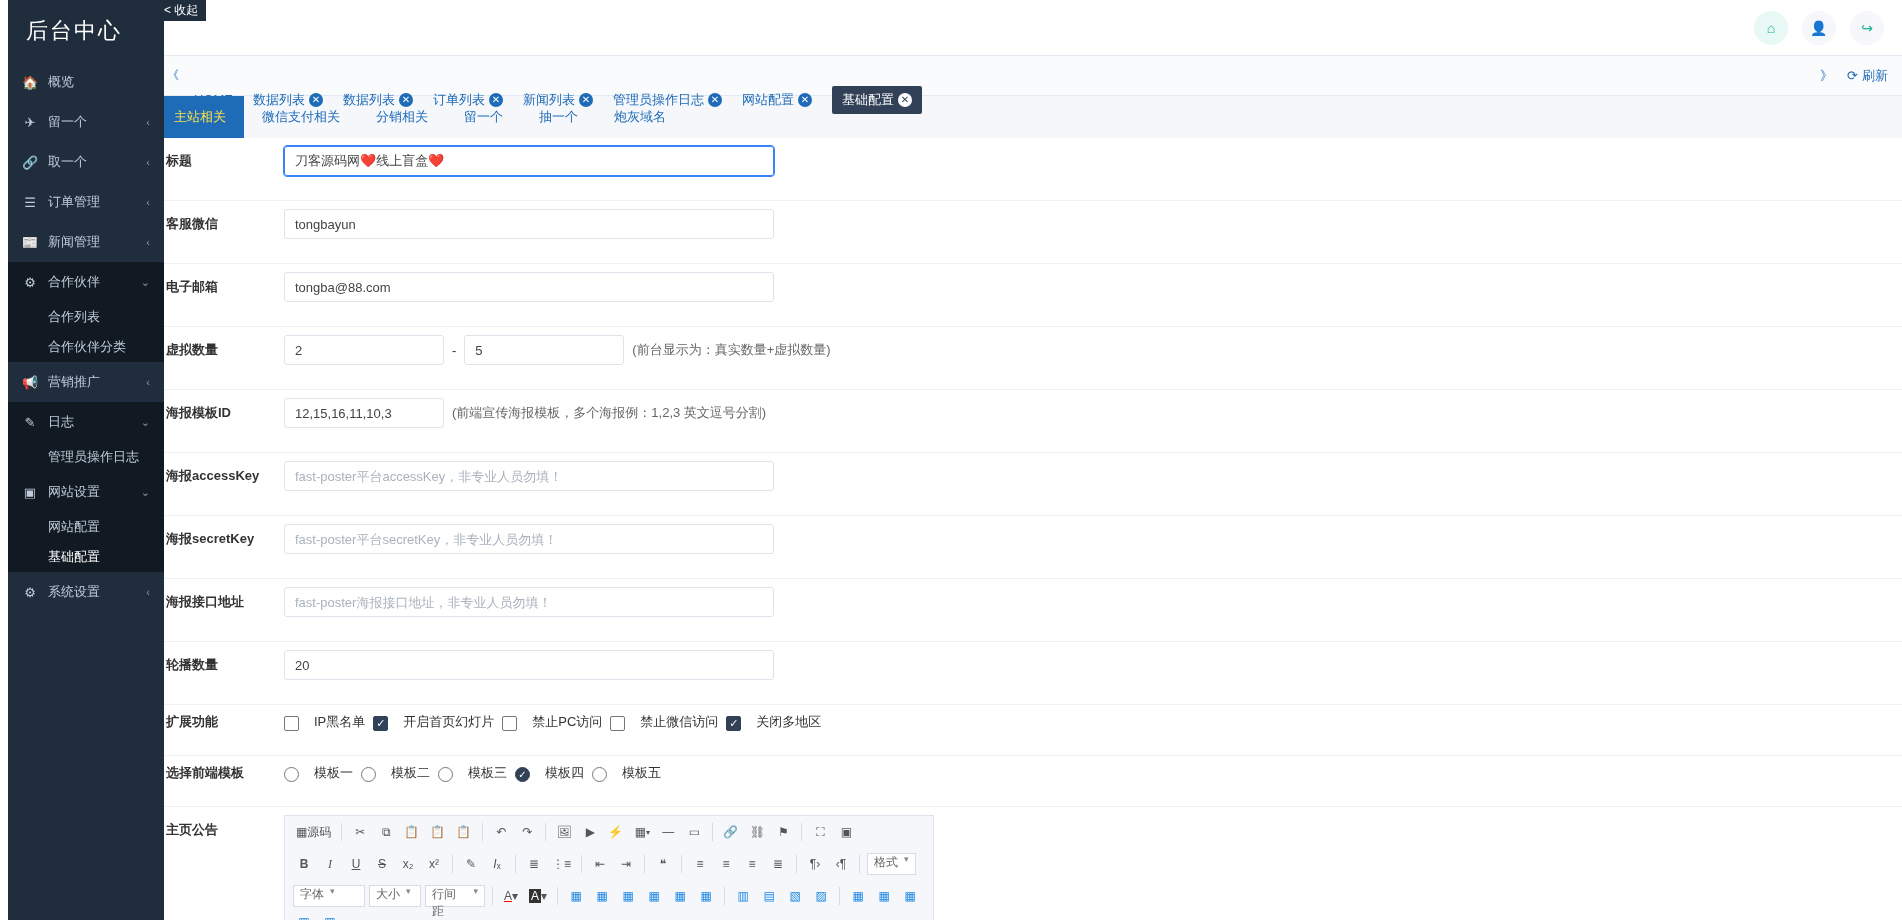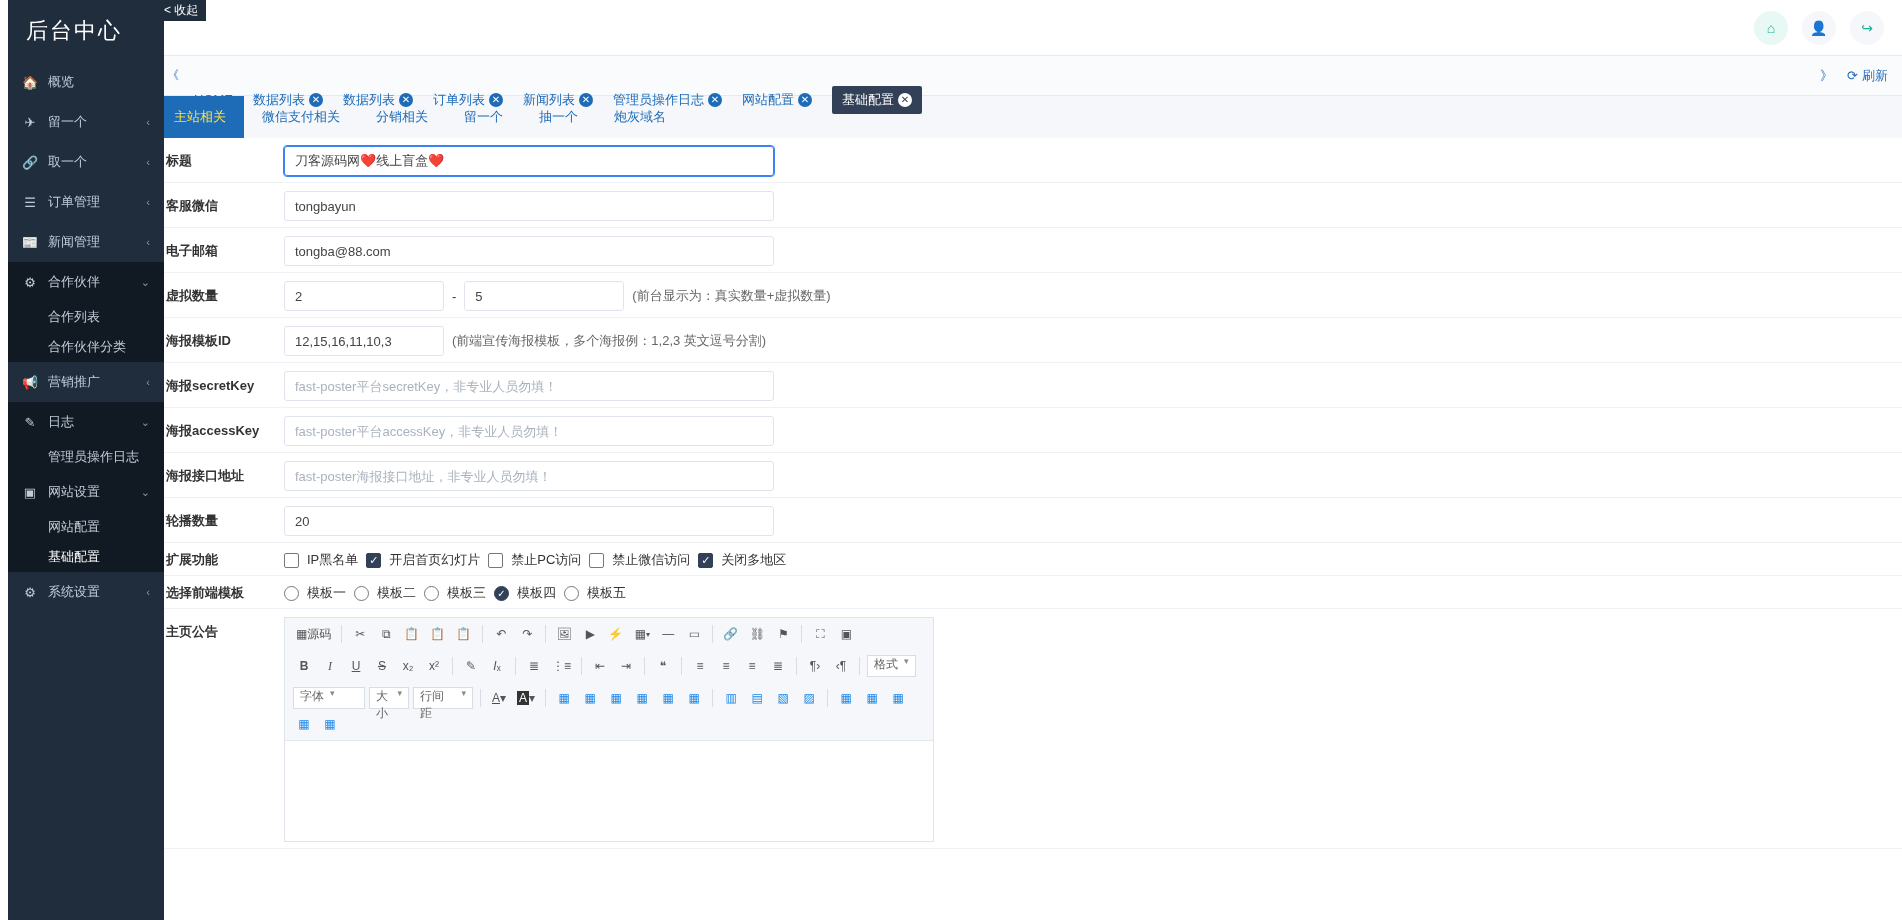--- a/index.html
+++ b/index.html
@@ -40,32 +40,32 @@
 .tabbar .tab-actions { display: flex; align-items: center; gap: 14px; padding: 0 14px; color: #1e6bb8; font-size: 13px; }
 .tabbar .tab-actions span { cursor: pointer; display: inline-flex; align-items: center; gap: 4px; }
 
 
 .subtabs { display: flex; background: #f5f7fa; }
 .subtabs .subtab { padding: 12px 18px; color: #1e6bb8; font-size: 13px; cursor: pointer; }
 .subtabs .subtab.active { background: #1e6bb8; color: #fde047; }
 
 
 .form-area { }
-.form-row { display: flex; align-items: center; border-bottom: 1px solid #eef1f6; padding: 8px 0 6px 10px; }
+.form-row { display: flex; align-items: center; border-bottom: 1px solid #eef1f6; padding: 8px 0 24px 10px; }
 .form-row .flabel { width: 118px; font-size: 13px; font-weight: 600; color: #333; padding-left: 0; }
 .form-row .fcontrol { flex: 1; display: flex; align-items: center; gap: 8px; flex-wrap: wrap; }
 input.text-input { height: 30px; border: 1px solid #dfe4ec; border-radius: 3px; padding: 0 10px; font-size: 13px; color: #444; }
 input.text-input.focused { border: 1px solid #3b82f6; outline: 1px solid #3b82f6; }
 input.text-input::placeholder { color: #aab2bd; }
 .w490 { width: 490px; }
 .w160 { width: 160px; }
 .hint { font-size: 13px; color: #666; }
 
 
-.chk, .rdo { display: inline-flex; align-items: center; gap: 8px; font-size: 13px; color: #333; cursor: pointer; }
+.chk, .rdo { display: inline-flex; align-items: flex-end; gap: 15px; font-size: 13px; color: #333; cursor: pointer; }
 .chk .box { width: 15px; height: 15px; border: 1.5px solid #777; border-radius: 2px; display: inline-flex; align-items: center; justify-content: center; background: #fff; }
 .chk .box.checked { background: #324157; border-color: #324157; color: #fff; font-size: 11px; }
 .rdo .circ { width: 15px; height: 15px; border: 1.5px solid #777; border-radius: 50%; display: inline-flex; align-items: center; justify-content: center; background: #fff; }
 .rdo .circ.checked { background: #324157; border-color: #324157; }
 .rdo .circ.checked::after { content: "✓"; color: #fff; font-size: 10px; }
 
 
 .editor-wrap { border: 1px solid #dfe4ec; width: 650px; }
 .editor-toolbar { background: #f5f7fa; border-bottom: 1px solid #e3e7ee; }
 .tb-row { display: flex; flex-wrap: wrap; align-items: center; padding: 5px 8px; gap: 4px; }
@@ -260,30 +260,30 @@
 
     <div class="form-row">
       <div class="flabel">海报模板ID</div>
       <div class="fcontrol">
         <input class="text-input w160" value="12,15,16,11,10,3" style="">
         <span class="hint">(前端宣传海报模板，多个海报例：1,2,3 英文逗号分割)</span>
       </div>
     </div>
 
     <div class="form-row">
+      <div class="flabel">海报accessKey</div>
+      <div class="fcontrol">
+        <input class="text-input w490" placeholder="fast-poster平台accessKey，非专业人员勿填！" style="">
+      </div>
+    </div>
+
+    <div class="form-row">
       <div class="flabel">海报secretKey</div>
       <div class="fcontrol">
         <input class="text-input w490" placeholder="fast-poster平台secretKey，非专业人员勿填！" style="">
-      </div>
-    </div>
-
-    <div class="form-row">
-      <div class="flabel">海报accessKey</div>
-      <div class="fcontrol">
-        <input class="text-input w490" placeholder="fast-poster平台accessKey，非专业人员勿填！" style="">
       </div>
     </div>
 
     <div class="form-row">
       <div class="flabel">海报接口地址</div>
       <div class="fcontrol">
         <input class="text-input w490" placeholder="fast-poster海报接口地址，非专业人员勿填！" style="">
       </div>
     </div>
 
@@ -410,21 +410,21 @@
                   <span>格式</span>
                   <span class="dd">▾</span>
                 </span>
             </div>
 
             <div class="tb-row">
               <span class="tb-combo" style="width:72px">
                   <span>字体</span>
                   <span class="dd">▾</span>
                 </span>
-              <span class="tb-combo" style="width:40px">
+              <span class="tb-combo" style="width:52px">
                   <span>大小</span>
                   <span class="dd">▾</span>
                 </span>
               <span class="tb-combo" style="width:60px">
                   <span>行间距</span>
                   <span class="dd">▾</span>
                 </span>
               <span class="tb-sep"></span>
               <span class="tb-btn"><u style="text-decoration-color:red">A</u>▾</span>
               <span class="tb-btn"><span style="background:#333;color:#fff;padding:0 2px">A</span>▾</span>

